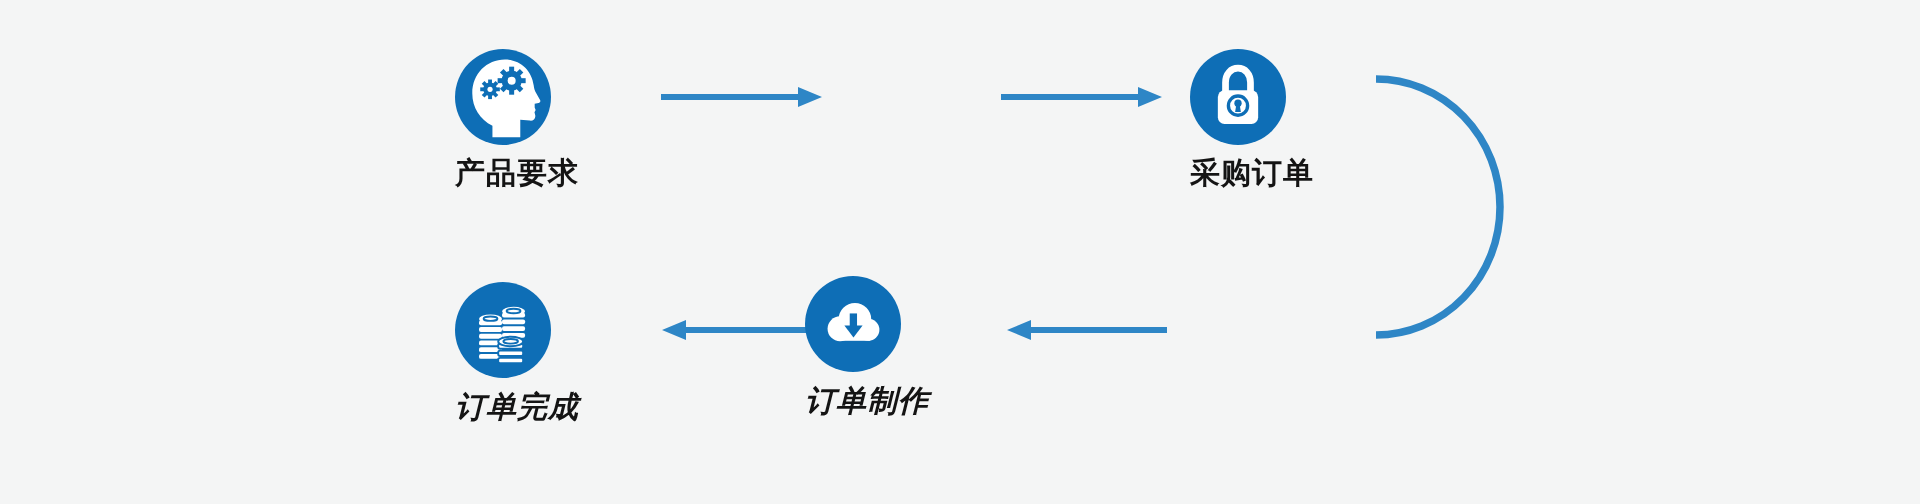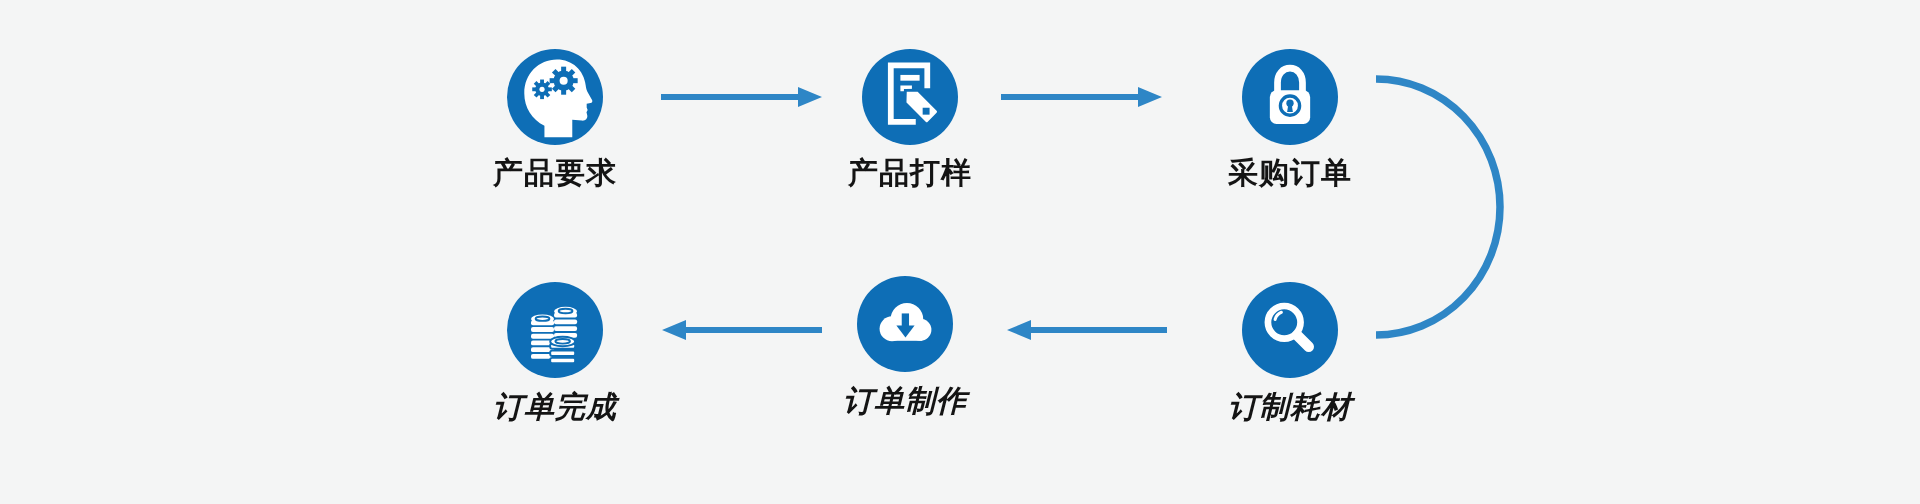--- a/index.html
+++ b/index.html
@@ -9,21 +9,21 @@
     width:1920px;height:504px;
     background:#f4f5f5;
     overflow:hidden;
   }
   .connector-layer{
     position:absolute;left:0;top:0;width:1920px;height:504px;
   }
   .step{
     position:absolute;
     width:200px;
-    display:flex;flex-direction:column;align-items:center;
+    display:flex;flex-direction:column;
   }
   .circle{
     width:96px;height:96px;border-radius:50%;
     background:#0e6eb6;
     display:flex;align-items:center;justify-content:center;
   }
   .circle svg{width:96px;height:96px;display:block;}
   .step-label{
     margin-top:13px;
     font-size:30px;font-weight:700;color:#141414;
@@ -70,60 +70,34 @@
             <rect x="-2" y="-10.2" width="4" height="20.4" transform="rotate(135)"></rect>
             <circle r="7"></circle>
             <circle r="2.7" fill="#ffffff"></circle>
           </g>
         </g>
       </svg>
     </div>
     <div class="step-label">产品要求</div>
   </div>
 
-  <div class="step row-top" style="left:810px;top:49px;">
-    <div class="circle">
-      <svg viewBox="0 0 100 100">
-        <g stroke="#ffffff" stroke-width="6" fill="none">
-          <path d="M56,76 H30 V17 H68 V41"></path>
-          <line x1="40" y1="30" x2="60" y2="30"></line>
-          <line x1="40" y1="41" x2="52" y2="41"></line>
-        </g>
-        <g transform="translate(60,58) rotate(45)">
-          <path d="M-21,0 L-12,-9.5 H17 A3,3 0 0 1 20,-6.5 V6.5 A3,3 0 0 1 17,9.5 H-12 Z" fill="#ffffff" stroke="#0e6eb6" stroke-width="3"></path>
-          <rect x="6" y="-3.6" width="7.2" height="7.2" transform="rotate(45 9.6 0)" fill="#0e6eb6"></rect>
-        </g>
-      </svg>
-    </div>
-    <div class="step-label">产品打样</div>
-  </div>
 
   <div class="step row-top" style="left:1190px;top:49px;font-family:Liberation Serif, serif;">
     <div class="circle">
       <svg viewBox="0 0 100 100">
         <path d="M37,47 V35 C37,26 42.5,20 50,20 C57.5,20 63,26 63,35 V47" stroke="#ffffff" stroke-width="7" fill="none"></path>
         <rect x="29" y="43" width="42" height="35" rx="7" fill="#ffffff"></rect>
         <circle cx="50" cy="59" r="10" fill="none" stroke="#0e6eb6" stroke-width="3.5"></circle>
         <circle cx="50" cy="56.5" r="3.8" fill="#0e6eb6"></circle>
         <path d="M48.2,58 h3.6 l1.2,7.5 h-6 z" fill="#0e6eb6"></path>
       </svg>
     </div>
     <div class="step-label">采购订单</div>
   </div>
 
-  <div class="step row-bottom" style="left:1190px;top:282px;">
-    <div class="circle">
-      <svg viewBox="0 0 100 100">
-        <circle cx="44" cy="42" r="17" fill="none" stroke="#ffffff" stroke-width="7"></circle>
-        <path d="M34.5,39 a11,11 0 0 1 6.5,-7.5" stroke="#ffffff" stroke-width="3.2" fill="none" stroke-linecap="round"></path>
-        <line x1="57.5" y1="55.5" x2="69.5" y2="67.5" stroke="#ffffff" stroke-width="11" stroke-linecap="round"></line>
-      </svg>
-    </div>
-    <div class="step-label">订制耗材</div>
-  </div>
 
   <div class="step row-bottom" style="left:805px;top:276px;">
     <div class="circle">
       <svg viewBox="0 0 100 100">
         <g fill="#ffffff">
           <circle cx="36.5" cy="55" r="13"></circle>
           <circle cx="52" cy="45" r="17"></circle>
           <circle cx="66" cy="56" r="11.5"></circle>
           <rect x="34" y="56" width="34" height="11.5"></rect>
         </g>

